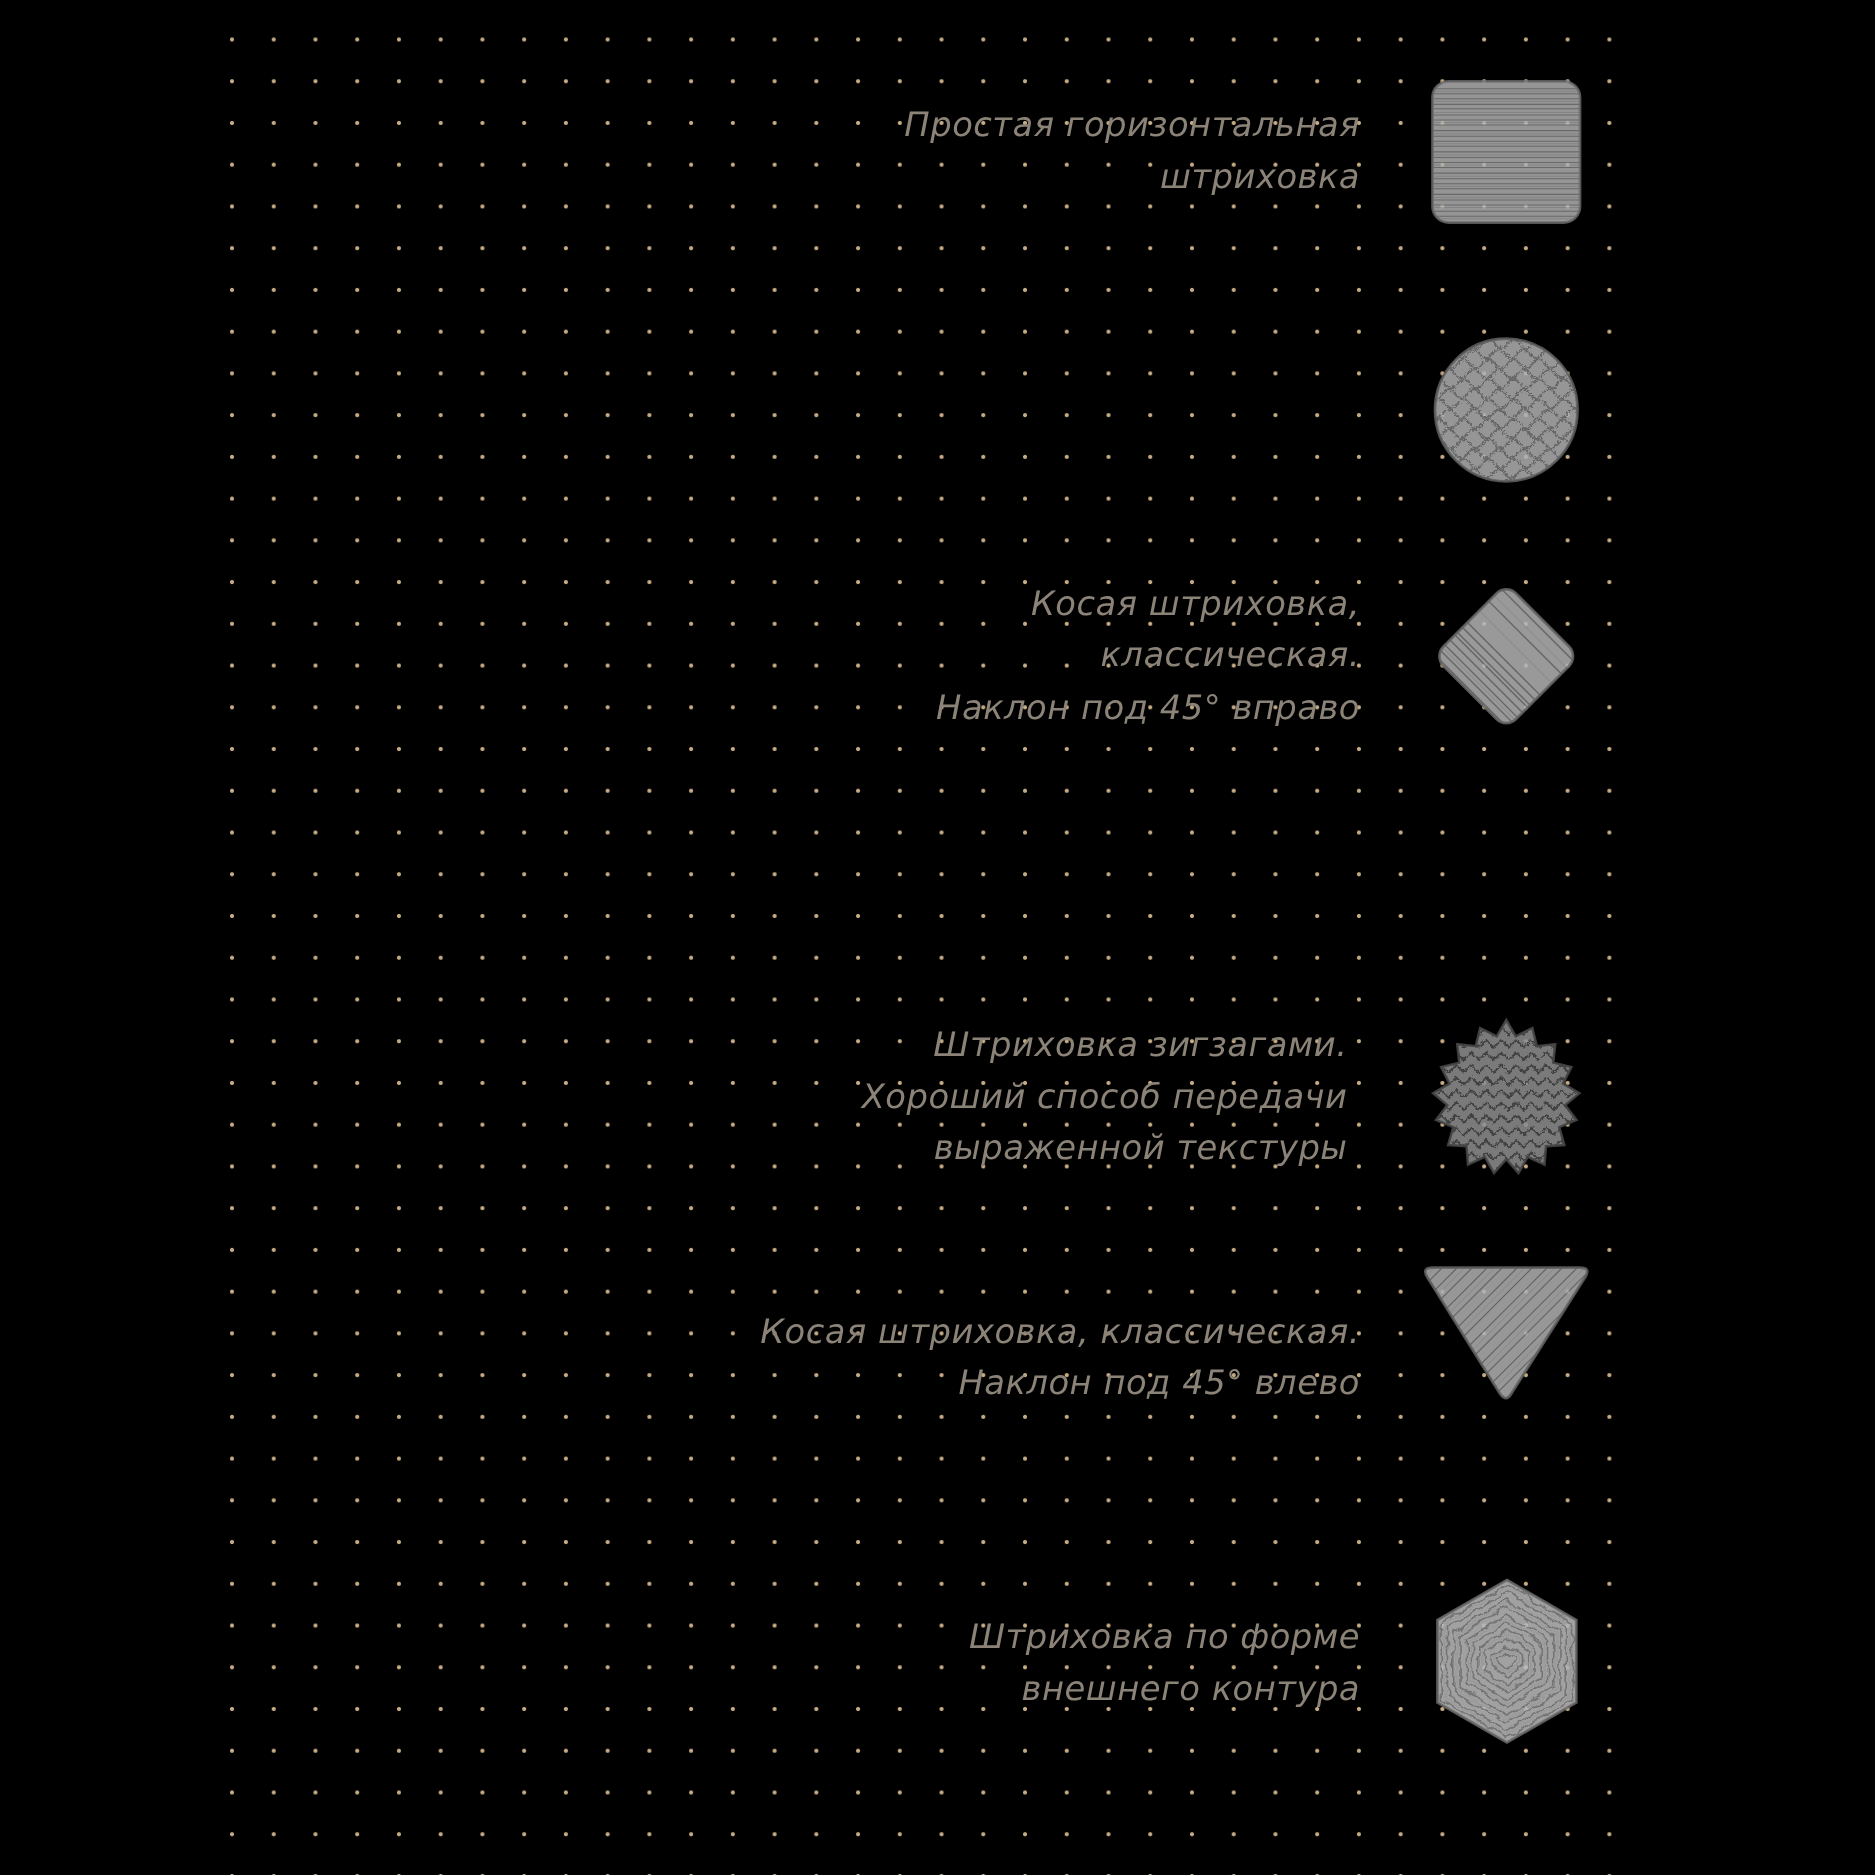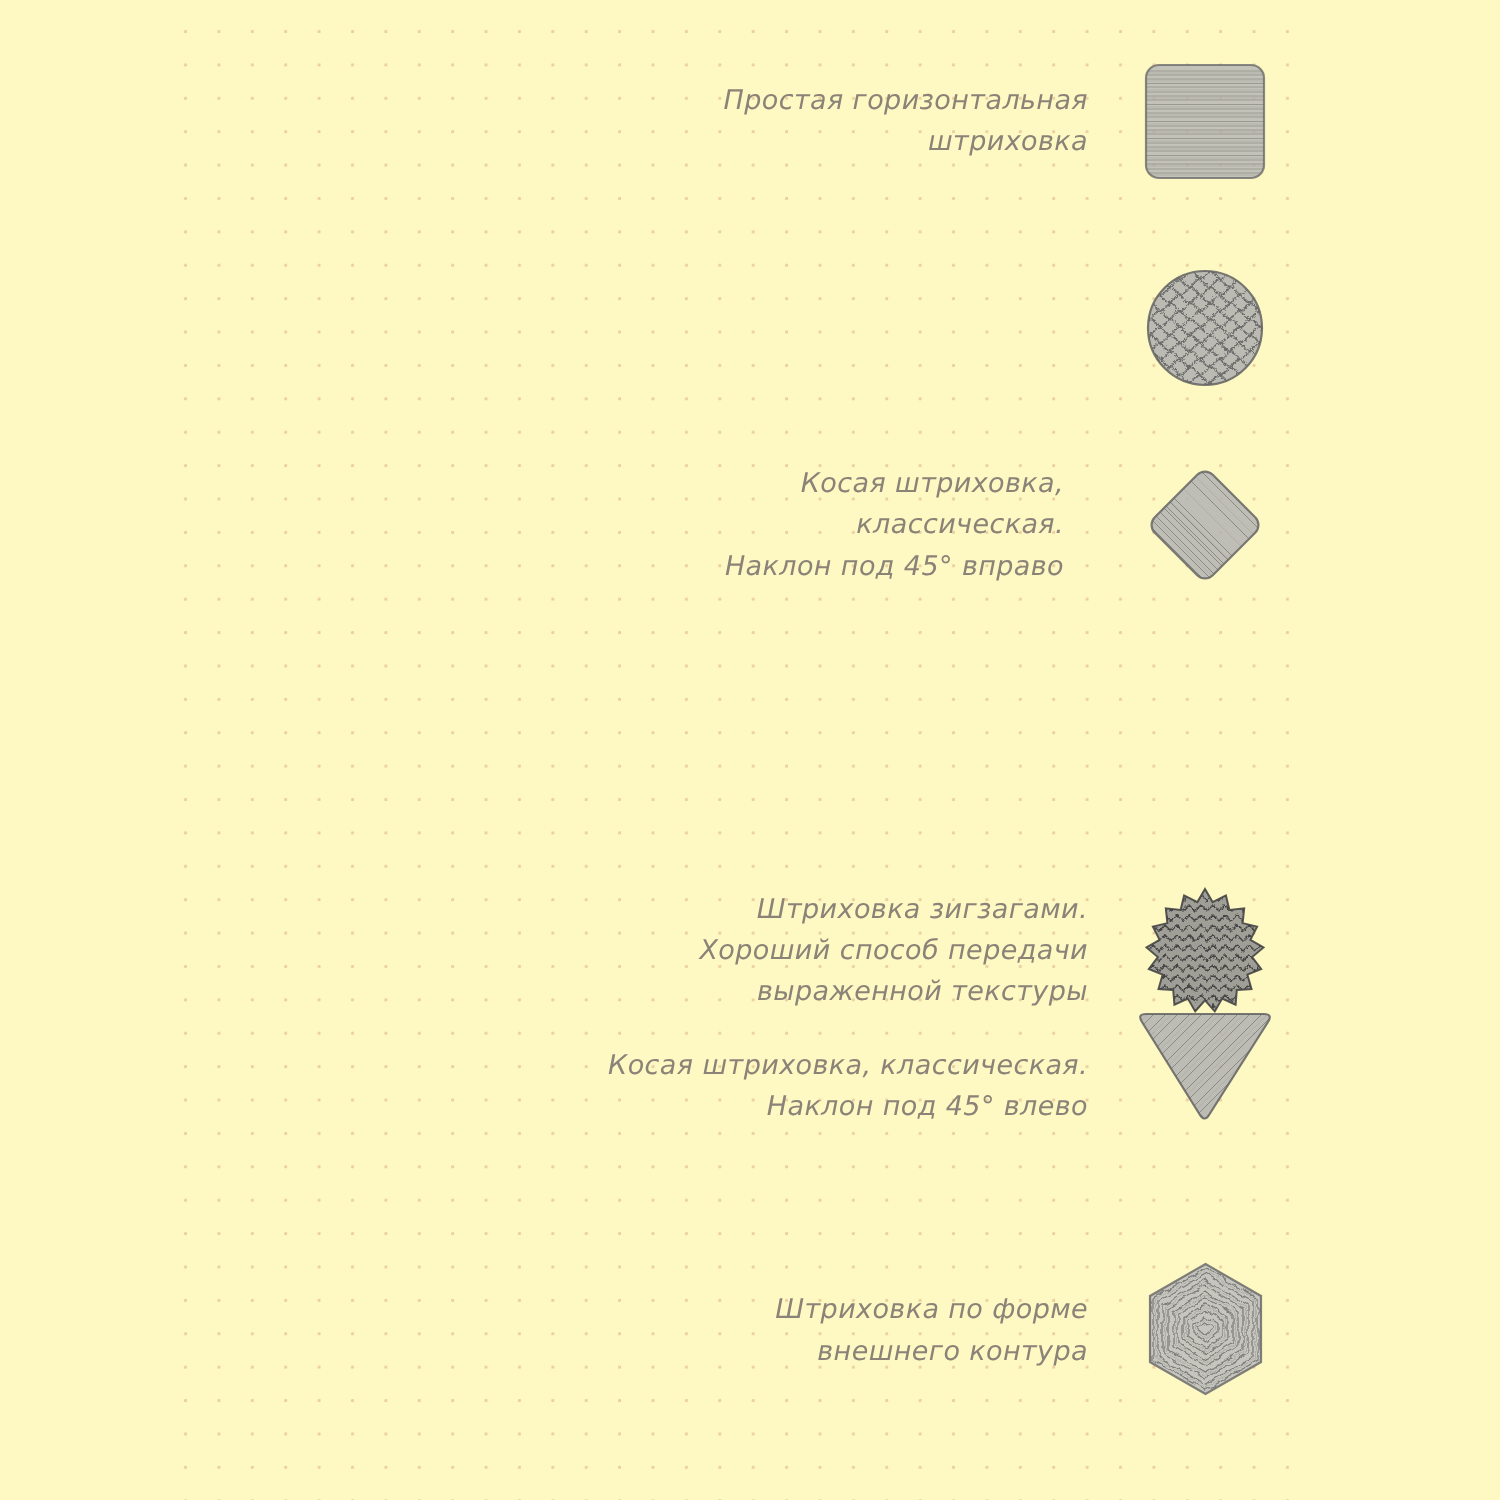--- a/index.html
+++ b/index.html
@@ -8,21 +8,21 @@
     background: #ffffff;
   }
   body {
     font-family: "DejaVu Sans", sans-serif;
   }
 
   #page {
     position: relative;
     width: 1500px;
     height: 1500px;
-    background: #fef9c3;
+    background: #000000;
     overflow: hidden;
   }
 
   
   #dot-grid {
     position: absolute;
     left: 170px;
     top: 0px;
     width: 1148px;
     height: 1500px;
@@ -129,21 +129,21 @@
               <path d="M4 116 q5 7 10 0 t10 0 t10 0 t10 0 t10 0 t10 0 t10 0 t10 0 t10 0 t10 0 t10 0 t10 0"></path>
               <path d="M4 124 q5 -7 10 0 t10 0 t10 0 t10 0 t10 0 t10 0 t10 0 t10 0 t10 0 t10 0 t10 0 t10 0"></path>
             </g>
           </g>
         </g>
         <circle cx="65" cy="65" r="57" fill="none" stroke="#616161" stroke-width="2.2" opacity="0.85"></circle>
       </svg>
     </div>
   </div>
 
-  <div class="row" style="top:455px; height:140px;gap:24px;">
+  <div class="row" style="top:455px; height:140px;">
     <div class="caption">Косая штриховка,
 классическая.
 Наклон под 45° вправо</div>
     <div class="shape-cell">
       <svg width="140" height="140" viewBox="0 0 140 140">
         <defs>
           <clipPath id="clip-dm">
             <rect x="29" y="29" width="82" height="82" rx="11" ry="11" transform="rotate(45 70 70)"></rect>
           </clipPath>
         </defs>
@@ -155,21 +155,21 @@
           <g stroke="#8d8d8d" stroke-width="0.7" opacity="0.6">
             <path d="M-20 24 L120 164 M-20 40 L120 180 M-20 56 L120 196 M-20 72 L120 212 M-20 88 L120 228 M-15 -4 L145 156 M-5 -20 L155 140 M5 -34 L165 126 M15 -48 L175 112 M25 -64 L185 96 M35 -78 L195 82 M45 -94 L205 66"></path>
           </g>
         </g>
         <rect x="29" y="29" width="82" height="82" rx="11" ry="11" transform="rotate(45 70 70)" fill="none" stroke="#666" stroke-width="2.2" opacity="0.85"></rect>
       </svg>
     </div>
   </div>
 
 
-  <div class="row" style="top:878px; height:145px;">
+  <div class="row" style="top:805px; height:145px;gap:10px;">
     <div class="caption">Штриховка зигзагами.
 Хороший способ передачи
 выраженной текстуры</div>
     <div class="shape-cell">
       <svg width="140" height="140" viewBox="0 0 140 140">
         <defs>
           <clipPath id="clip-st">
             <path d="M70 8 L77.6 21.1 L90.9 14.4 L94.4 28.9 L109.2 27.3 L107.6 42.1 L122.1 45.6 L115.4 58.9 L128.5 66.5 L117.1 76.1 L126.2 88 L112.4 93.7 L116.5 108 L101.8 109 L100.6 123.7 L87.1 117.5 L79.8 130.4 L70 119.3 L60.2 130.4 L52.9 117.5 L39.4 123.7 L38.2 109 L23.5 108 L27.6 93.7 L13.8 88 L22.9 76.1 L11.5 66.5 L24.6 58.9 L17.9 45.6 L32.4 42.1 L30.8 27.3 L45.6 28.9 L49.1 14.4 L62.4 21.1 Z"></path>
           </clipPath>
           <filter id="rough-zig" x="-20%" y="-20%" width="140%" height="140%">

